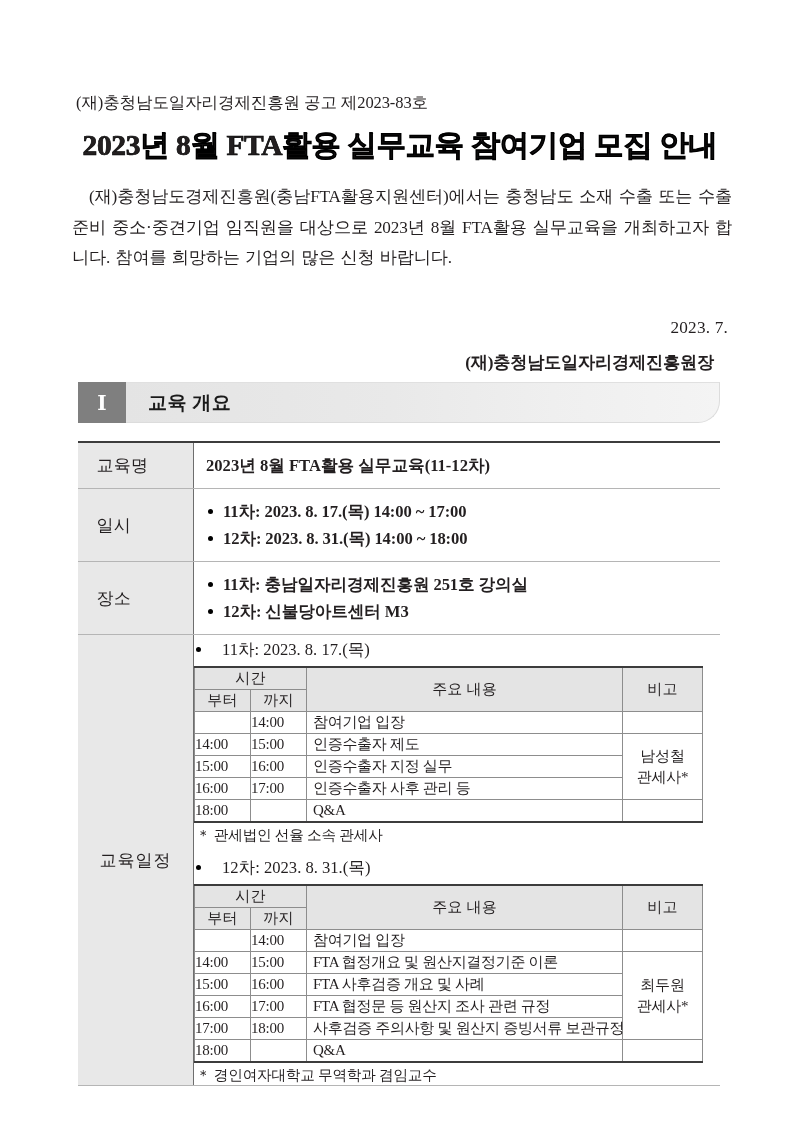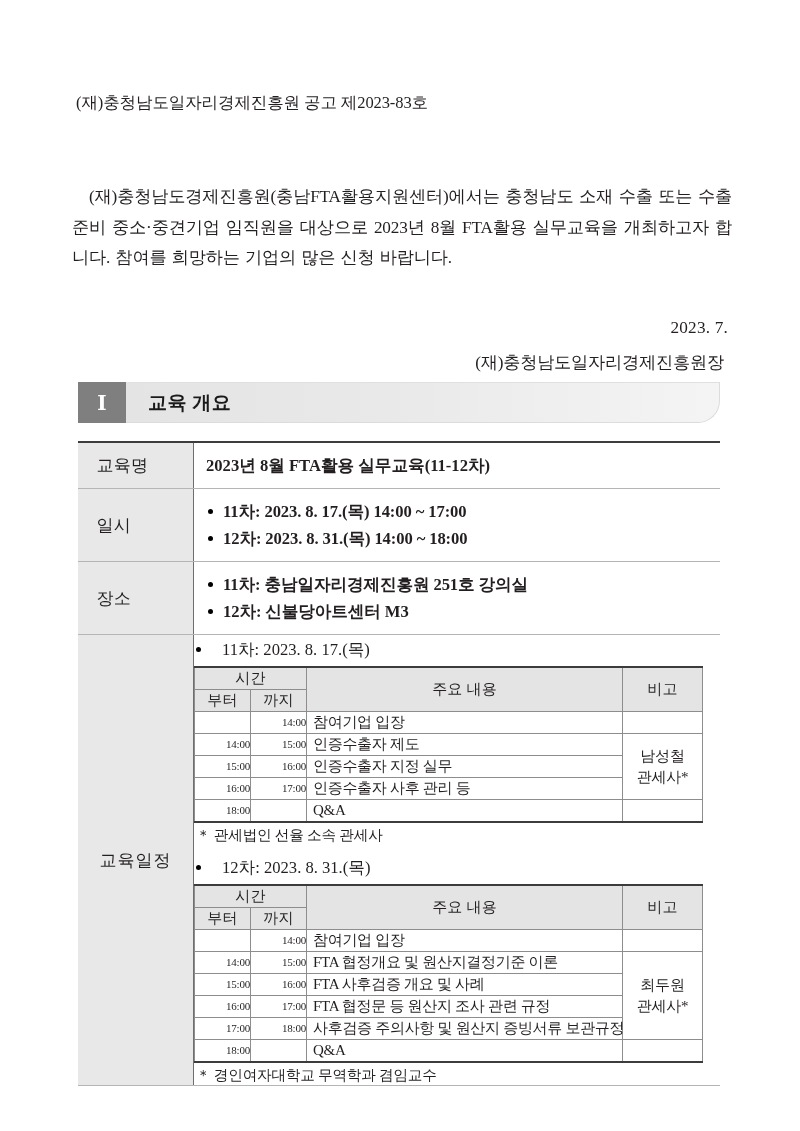--- a/index.html
+++ b/index.html
@@ -68,25 +68,25 @@
   
   .sign-date {
     position: absolute;
     right: 72px;
     top: 318px;
     font-size: 17.2px;
     letter-spacing: 0.2px;
   }
   .sign-org {
     position: absolute;
-    right: 76px;
+    right: 86px;
     top: 350px;
     font-size: 17.2px;
     letter-spacing: -0.2px;
-    font-weight: normal;
+    font-weight: bold;
   }
 
   
   .section-header {
     position: absolute;
     left: 78px;
     top: 382px;
     width: 642px;
     height: 41px;
     display: flex;
@@ -251,22 +251,22 @@
     font-size: 15px;
   }
   table.inner thead tr:first-child th {
     border-top: 2px solid #3c3c3c;
   }
   table.inner tbody tr:last-child td {
     border-bottom: 2px solid #3c3c3c;
   }
   table.inner td.t-from,
   table.inner td.t-to {
-    text-align: right;
-    font-size: 11px;
+    text-align: left;
+    font-size: 15px;
     letter-spacing: -0.2px;
   }
   table.inner td.t-desc {
     text-align: left;
     padding-left: 6px;
     font-size: 15px;
     letter-spacing: -0.3px;
     white-space: nowrap;
   }
   table.inner td.t-note {
@@ -288,20 +288,21 @@
     white-space: nowrap;
   }
 </style>
 </head>
 <body>
 
 <div class="page">
 
   <div class="notice-line">(재)충청남도일자리경제진흥원 공고 제2023-83호</div>
 
+  <div class="doc-title">2023년 8월 FTA활용 실무교육 참여기업 모집 안내</div>
 
   <div class="body-para">(재)충청남도경제진흥원(충남FTA활용지원센터)에서는 충청남도 소재 수출 또는 수출준비 중소·중견기업 임직원을 대상으로 2023년 8월 FTA활용 실무교육을 개최하고자 합니다. 참여를 희망하는 기업의 많은 신청 바랍니다.</div>
 
   <div class="sign-date">2023. 7.</div>
 
   <div class="sign-org">(재)충청남도일자리경제진흥원장</div>
 
   <div class="section-header">
     <div class="sh-num">Ⅰ</div>
     <div class="sh-bar">

